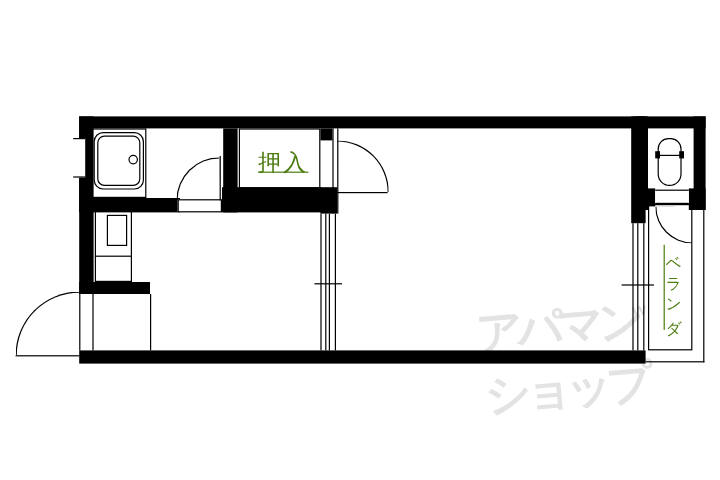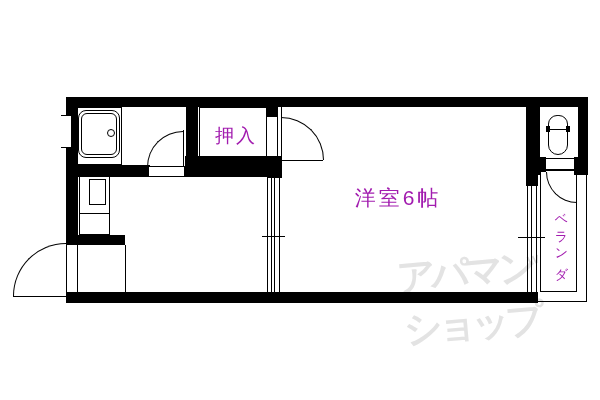--- a/index.html
+++ b/index.html
@@ -9,21 +9,21 @@
   .ln{position:absolute;background:#000;z-index:2;}
   .bx{position:absolute;border:1px solid #000;background:transparent;z-index:2;box-sizing:border-box;}
   .ov{position:absolute;background:#fff;z-index:4;box-sizing:border-box;}
   .door{position:absolute;z-index:5;box-sizing:border-box;}
   .leaf{position:absolute;background:#000;z-index:5;}
   .fix{position:absolute;z-index:5;box-sizing:border-box;}
   .arc{border:1px solid #000;background:transparent;}
   .arc.tl{border-right:none;border-bottom:none;border-radius:100% 0 0 0;}
   .arc.tr{border-left:none;border-bottom:none;border-radius:0 100% 0 0;}
   .arc.bl{border-right:none;border-top:none;border-radius:0 0 0 100%;}
-  .txt{position:absolute;color:#a21caf;z-index:6;white-space:nowrap;}
+  .txt{position:absolute;color:#4d7c0f;z-index:6;white-space:nowrap;text-decoration:underline;}
   .vtxt{writing-mode:vertical-rl;text-orientation:upright;}
   .wm{position:absolute;z-index:1;color:#e3e3e3;font-weight:bold;white-space:nowrap;
       letter-spacing:-5px;font-size:38px;transform:rotate(-5deg);}
   .wm-mark{position:absolute;z-index:1;color:#dcdcdc;font-size:15px;font-weight:bold;
       transform:rotate(-12deg);letter-spacing:0;}
 </style>
 </head>
 <body>
 
 <div id="canvas">
@@ -91,16 +91,15 @@
   <div class="fix" style="left:78px;top:110px;width:42px;height:48px;border:1px solid #000;border-radius:8px;"></div>
   <div class="fix" style="left:81px;top:113px;width:36px;height:42px;border:1px solid #000;border-radius:6px;"></div>
   <div class="fix" style="left:107px;top:129px;width:8px;height:8px;border:1px solid #000;border-radius:50%;"></div>
 
   <div class="fix" style="left:548px;top:115px;width:20px;height:40px;border:1px solid #000;border-radius:10px 10px 11px 11px;"></div>
   <div class="fix" style="left:548px;top:129px;width:20px;height:1px;background:#000;"></div>
   <div class="fix" style="left:546px;top:126px;width:4px;height:6px;background:#000;"></div>
   <div class="fix" style="left:566px;top:126px;width:4px;height:6px;background:#000;"></div>
 
   <div class="txt" style="left:205px;top:123px;width:62px;font-size:19px;letter-spacing:2px;text-align:center;">押入</div>
-  <div class="txt" style="left:346px;top:184px;width:104px;font-size:21px;letter-spacing:3px;text-align:center;">洋室6帖</div>
   <div class="txt vtxt" style="left:552px;top:204px;height:82px;font-size:13px;letter-spacing:3px;">ベランダ</div>
 
 </div>
 
 </body></html>

